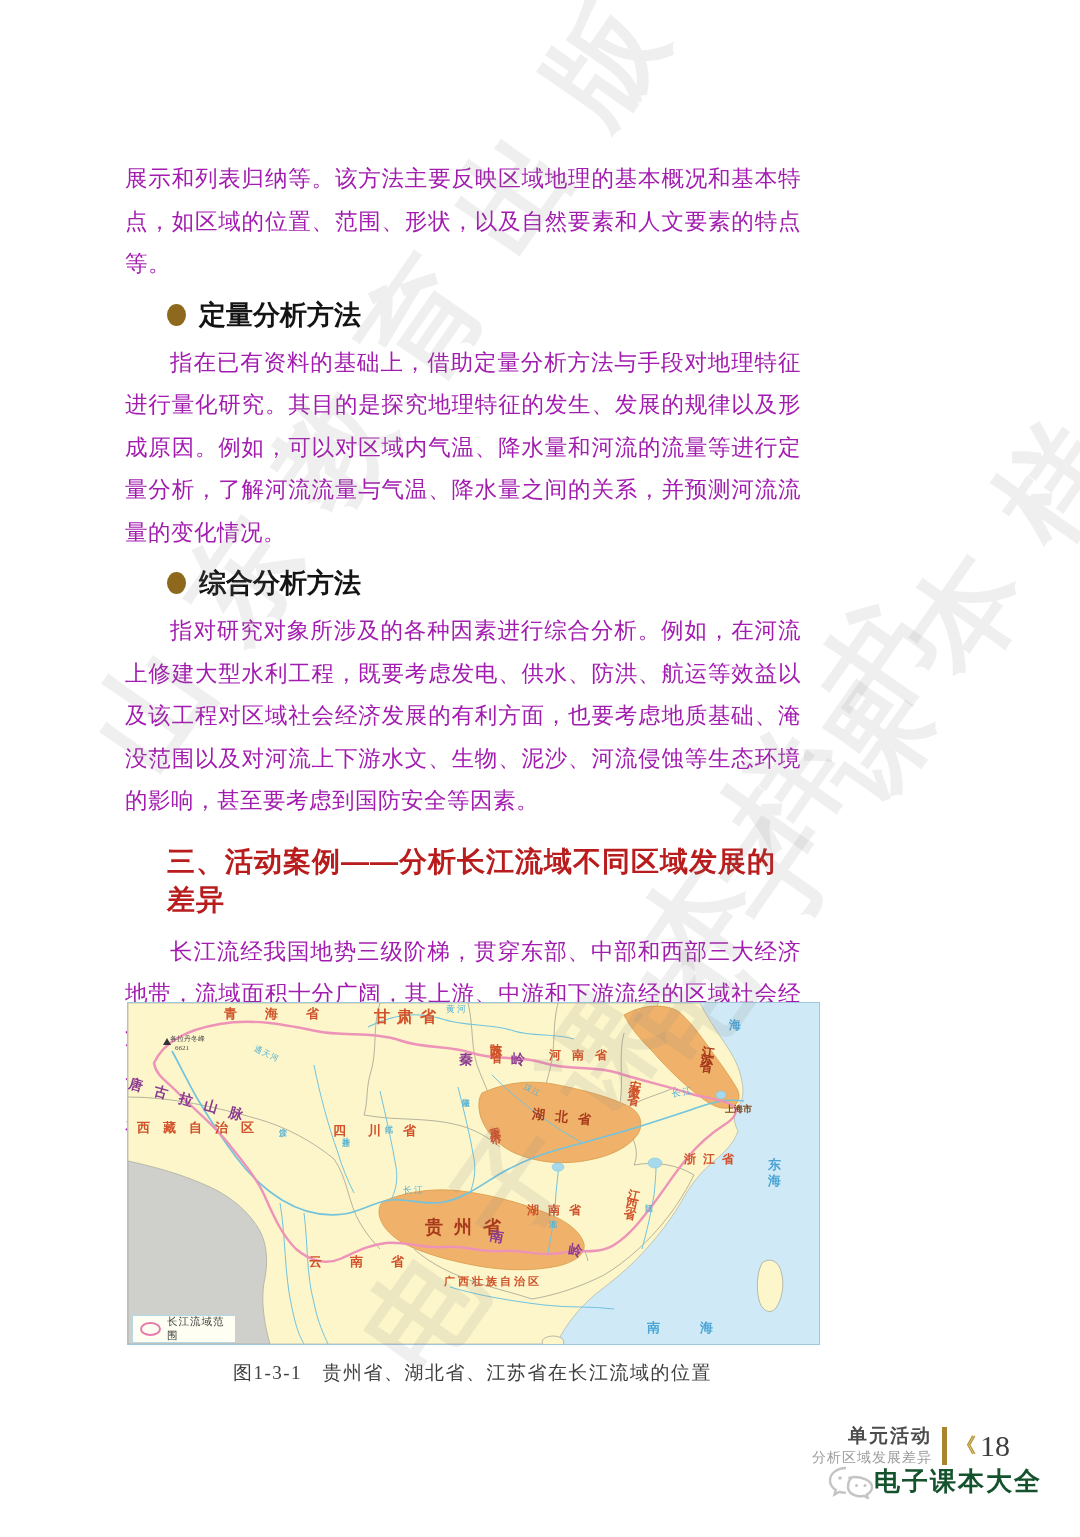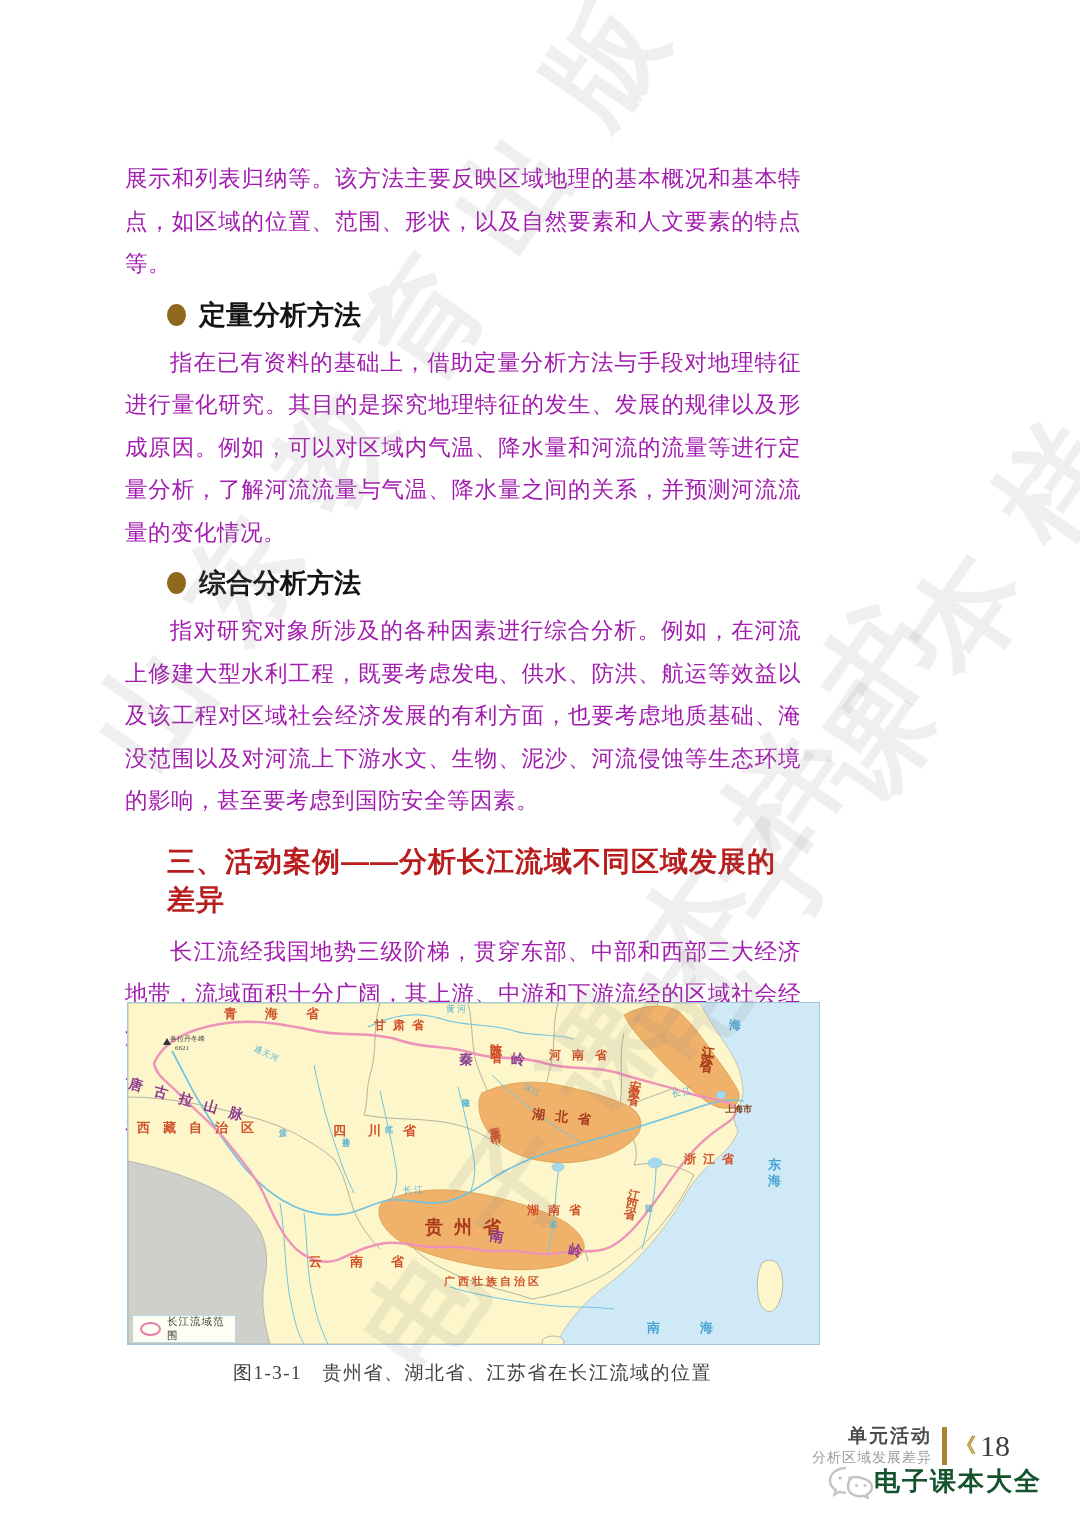--- a/index.html
+++ b/index.html
@@ -167,21 +167,21 @@
                C612,108 606,116 596,122 C582,131 570,142 560,154 C548,168 538,184 526,200 C514,216 502,232 486,242
                C470,252 450,246 432,250 C412,254 394,246 374,248 C354,250 336,242 316,244 C296,246 278,238 258,240
                C240,242 226,250 212,256 C198,262 182,258 168,246 C154,232 146,214 138,196 C130,176 114,158 100,140
                C86,122 68,108 52,92 C42,80 28,74 26,60 Z" fill="none" stroke="#ee93b8" stroke-width="2.4" stroke-linejoin="round"></path>
 
       <path d="M35,42 l4,-7 l4,7 z" fill="#333"></path>
     </svg>
 
     <div id="map-labels">
         <span class="mlabel lp" style="left: 96px; top: 4px; font-size: 13px; letter-spacing: 28px; font-family: Liberation Serif, serif;">青海省</span>
-        <span class="mlabel lp" style="left: 246px; top: 16px; font-size: 12px; letter-spacing: 7px;">甘肃省</span>
+        <span class="mlabel lp" style="left: 246px; top: 6px; font-size: 16px; letter-spacing: 7px;">甘肃省</span>
         <span class="mlabel lp v" style="left: 362px; top: 30px; font-size: 12px; letter-spacing: 4px;">陕西省</span>
         <span class="mlabel lp" style="left: 421px; top: 46px; font-size: 12px; letter-spacing: 11px;">河南省</span>
         <span class="mlabel lp v" style="left: 504px; top: 66px; font-size: 12px; letter-spacing: 7px; transform: rotate(9deg);">安徽省</span>
         <span class="mlabel lph v" style="left: 576px; top: 32px; font-size: 13px; letter-spacing: 7px; transform: rotate(8deg);">江苏省</span>
         <span class="mlabel lc" style="left: 597px; top: 102px; font-size: 9px; letter-spacing: 0px;">上海市</span>
         <span class="mlabel lp" style="left: 556px; top: 150px; font-size: 12px; letter-spacing: 7px;">浙江省</span>
         <span class="mlabel lp" style="left: 9px; top: 118px; font-size: 13px; letter-spacing: 13px;">西藏自治区</span>
         <span class="mlabel lp" style="left: 205px; top: 121px; font-size: 13px; letter-spacing: 22px;">四川省</span>
         <span class="mlabel lp v" style="left: 359px; top: 116px; font-size: 11px; letter-spacing: 3px; transform: rotate(-8deg);">重庆市</span>
         <span class="mlabel lph" style="left: 405px; top: 104px; font-size: 13px; letter-spacing: 10px; transform: rotate(6deg);">湖北省</span>

